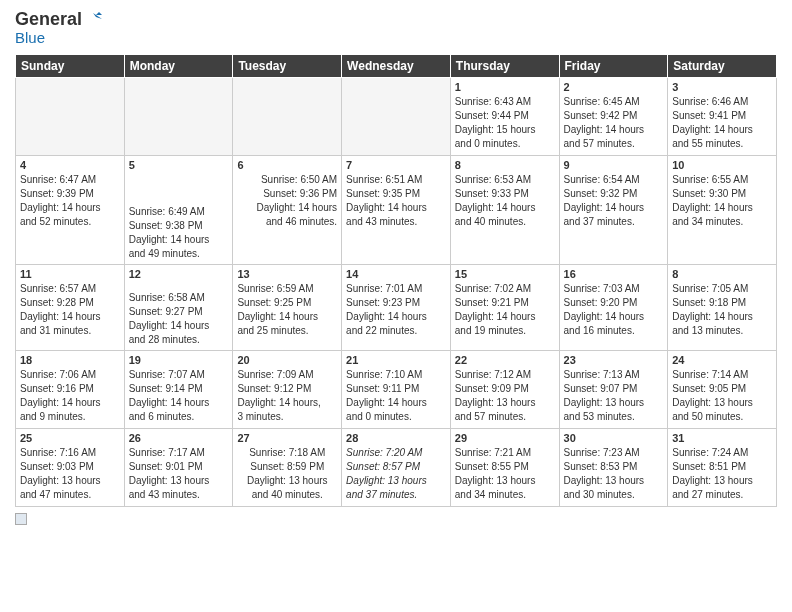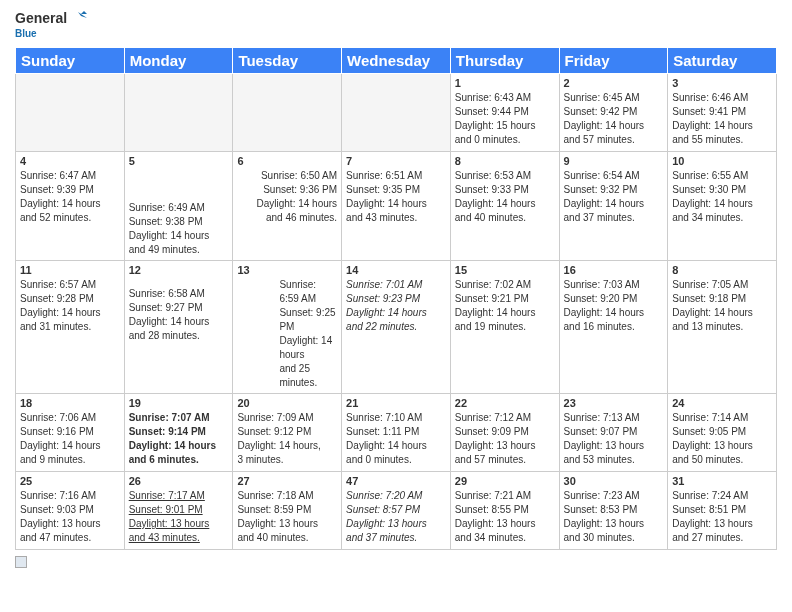--- a/index.html
+++ b/index.html
@@ -39,25 +39,25 @@
       font-size: 14px;
       color: #555;
       text-align: right;
     }
     .calendar {
       width: 100%;
       border-collapse: collapse;
       font-size: 10px;
     }
     .calendar th {
-      background: #3b82f6;
+      background: #404040;
       color: #fff;
       text-align: left;
       padding: 4px 5px;
-      font-size: 15px;
+      font-size: 12px;
       font-weight: bold;
       border: 1px solid #fff;
     }
     .calendar td {
       border: 1px solid #ccc;
       vertical-align: top;
       padding: 3px 4px;
       width: calc(100% / 7);
       height: 78px;
     }
@@ -96,27 +96,27 @@
     }
   </style>
 </head>
 <body>
 
 <div class="page">
   <div class="header">
     <div class="logo">
     <div style="display:flex;flex-direction:column;line-height:1.1;">
       <div style="display:flex;align-items:center;gap:0px;">
-        <span style="font-size:14px;font-weight:bold;color:#333;">General</span>
+        <span style="font-size:18px;font-weight:bold;color:#333;">General</span>
         <svg width="18" height="18" viewBox="0 0 18 18" style="margin-left:2px;">
           <polygon points="9,2 18,8 12,6" fill="#1a6faf"></polygon>
           <polygon points="12,4 18,4 15,1" fill="#1a6faf"></polygon>
         </svg>
       </div>
-      <span style="font-size:10px;font-weight:bold;color:#1a6faf;">Blue</span>
+      <span style="font-size:15px;font-weight:normal;color:#1a6faf;">Blue</span>
     </div>
   </div>
     <div class="title-block">
       <div class="month-title"></div>
       <div class="location"></div>
     </div>
   </div>
 
   <table class="calendar">
     <thead>
@@ -219,28 +219,28 @@
           </td>
           <td class="has-data">
             <div class="day-num">12</div>
             <div class="day-info" style="white-space: pre-line; margin-top: 11px;">Sunrise: 6:58 AM
 Sunset: 9:27 PM
 Daylight: 14 hours
 and 28 minutes.</div>
           </td>
           <td class="has-data">
             <div class="day-num">13</div>
-            <div class="day-info" style="white-space: pre-line; margin-left: 42px;">Sunrise: 6:59 AM
+            <div class="day-info" style="white-space: pre-line;">Sunrise: 6:59 AM
 Sunset: 9:25 PM
 Daylight: 14 hours
 and 25 minutes.</div>
           </td>
           <td class="has-data">
             <div class="day-num">14</div>
-            <div class="day-info" style="white-space: pre-line; font-style: italic;">Sunrise: 7:01 AM
+            <div class="day-info" style="white-space: pre-line;">Sunrise: 7:01 AM
 Sunset: 9:23 PM
 Daylight: 14 hours
 and 22 minutes.</div>
           </td>
           <td class="has-data">
             <div class="day-num">15</div>
             <div class="day-info" style="white-space: pre-line;">Sunrise: 7:02 AM
 Sunset: 9:21 PM
 Daylight: 14 hours
 and 19 minutes.</div>
@@ -263,36 +263,36 @@
         <tr>
           <td class="has-data">
             <div class="day-num">18</div>
             <div class="day-info" style="white-space: pre-line;">Sunrise: 7:06 AM
 Sunset: 9:16 PM
 Daylight: 14 hours
 and 9 minutes.</div>
           </td>
           <td class="has-data">
             <div class="day-num">19</div>
-            <div class="day-info" style="white-space: pre-line; font-weight: bold;">Sunrise: 7:07 AM
+            <div class="day-info" style="white-space: pre-line;">Sunrise: 7:07 AM
 Sunset: 9:14 PM
 Daylight: 14 hours
 and 6 minutes.</div>
           </td>
           <td class="has-data">
             <div class="day-num">20</div>
             <div class="day-info" style="white-space: pre-line;">Sunrise: 7:09 AM
 Sunset: 9:12 PM
 Daylight: 14 hours,
 3 minutes.</div>
           </td>
           <td class="has-data">
             <div class="day-num">21</div>
             <div class="day-info" style="white-space: pre-line;">Sunrise: 7:10 AM
-Sunset: 1:11 PM
+Sunset: 9:11 PM
 Daylight: 14 hours
 and 0 minutes.</div>
           </td>
           <td class="has-data">
             <div class="day-num">22</div>
             <div class="day-info" style="white-space: pre-line;">Sunrise: 7:12 AM
 Sunset: 9:09 PM
 Daylight: 13 hours
 and 57 minutes.</div>
           </td>
@@ -314,34 +314,34 @@
         <tr>
           <td class="has-data">
             <div class="day-num">25</div>
             <div class="day-info" style="white-space: pre-line;">Sunrise: 7:16 AM
 Sunset: 9:03 PM
 Daylight: 13 hours
 and 47 minutes.</div>
           </td>
           <td class="has-data">
             <div class="day-num">26</div>
-            <div class="day-info" style="white-space: pre-line; text-decoration: underline;">Sunrise: 7:17 AM
+            <div class="day-info" style="white-space: pre-line;">Sunrise: 7:17 AM
 Sunset: 9:01 PM
 Daylight: 13 hours
 and 43 minutes.</div>
           </td>
           <td class="has-data">
             <div class="day-num">27</div>
-            <div class="day-info" style="white-space: pre-line;">Sunrise: 7:18 AM
+            <div class="day-info" style="white-space: pre-line; text-align: center;">Sunrise: 7:18 AM
 Sunset: 8:59 PM
 Daylight: 13 hours
 and 40 minutes.</div>
           </td>
           <td class="has-data">
-            <div class="day-num">47</div>
+            <div class="day-num">28</div>
             <div class="day-info" style="white-space: pre-line; font-style: italic;">Sunrise: 7:20 AM
 Sunset: 8:57 PM
 Daylight: 13 hours
 and 37 minutes.</div>
           </td>
           <td class="has-data">
             <div class="day-num">29</div>
             <div class="day-info" style="white-space: pre-line;">Sunrise: 7:21 AM
 Sunset: 8:55 PM
 Daylight: 13 hours

